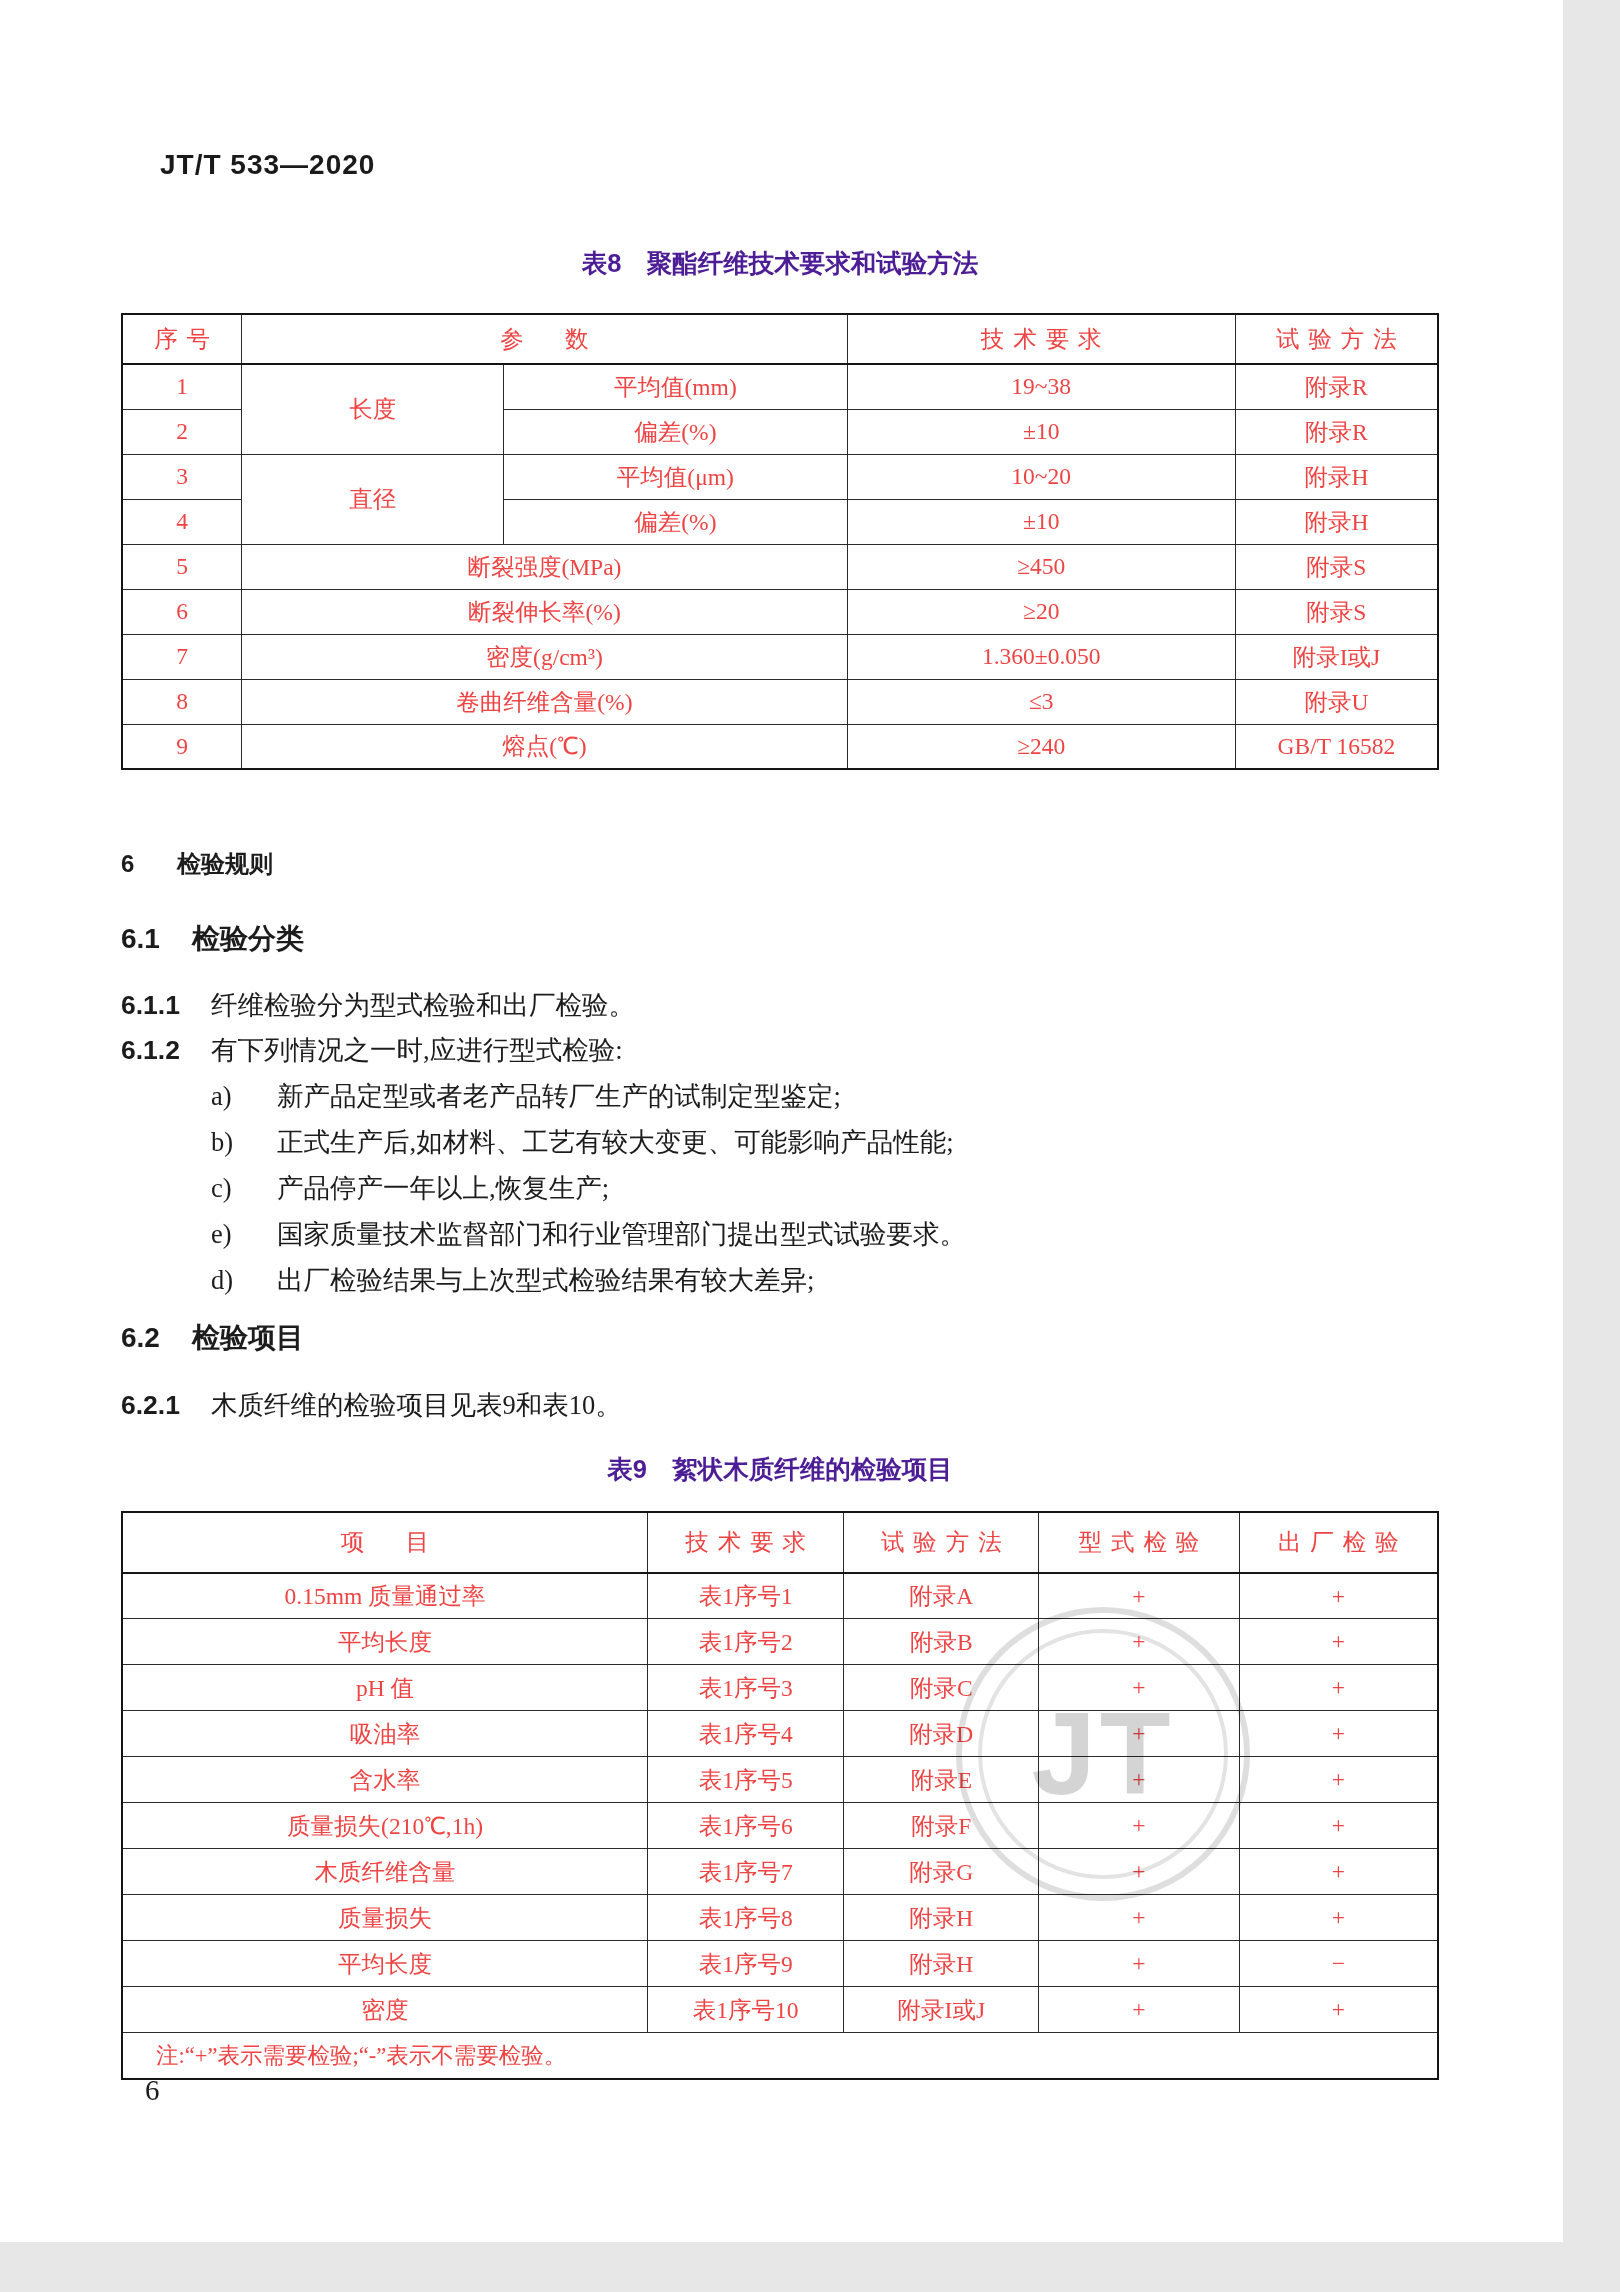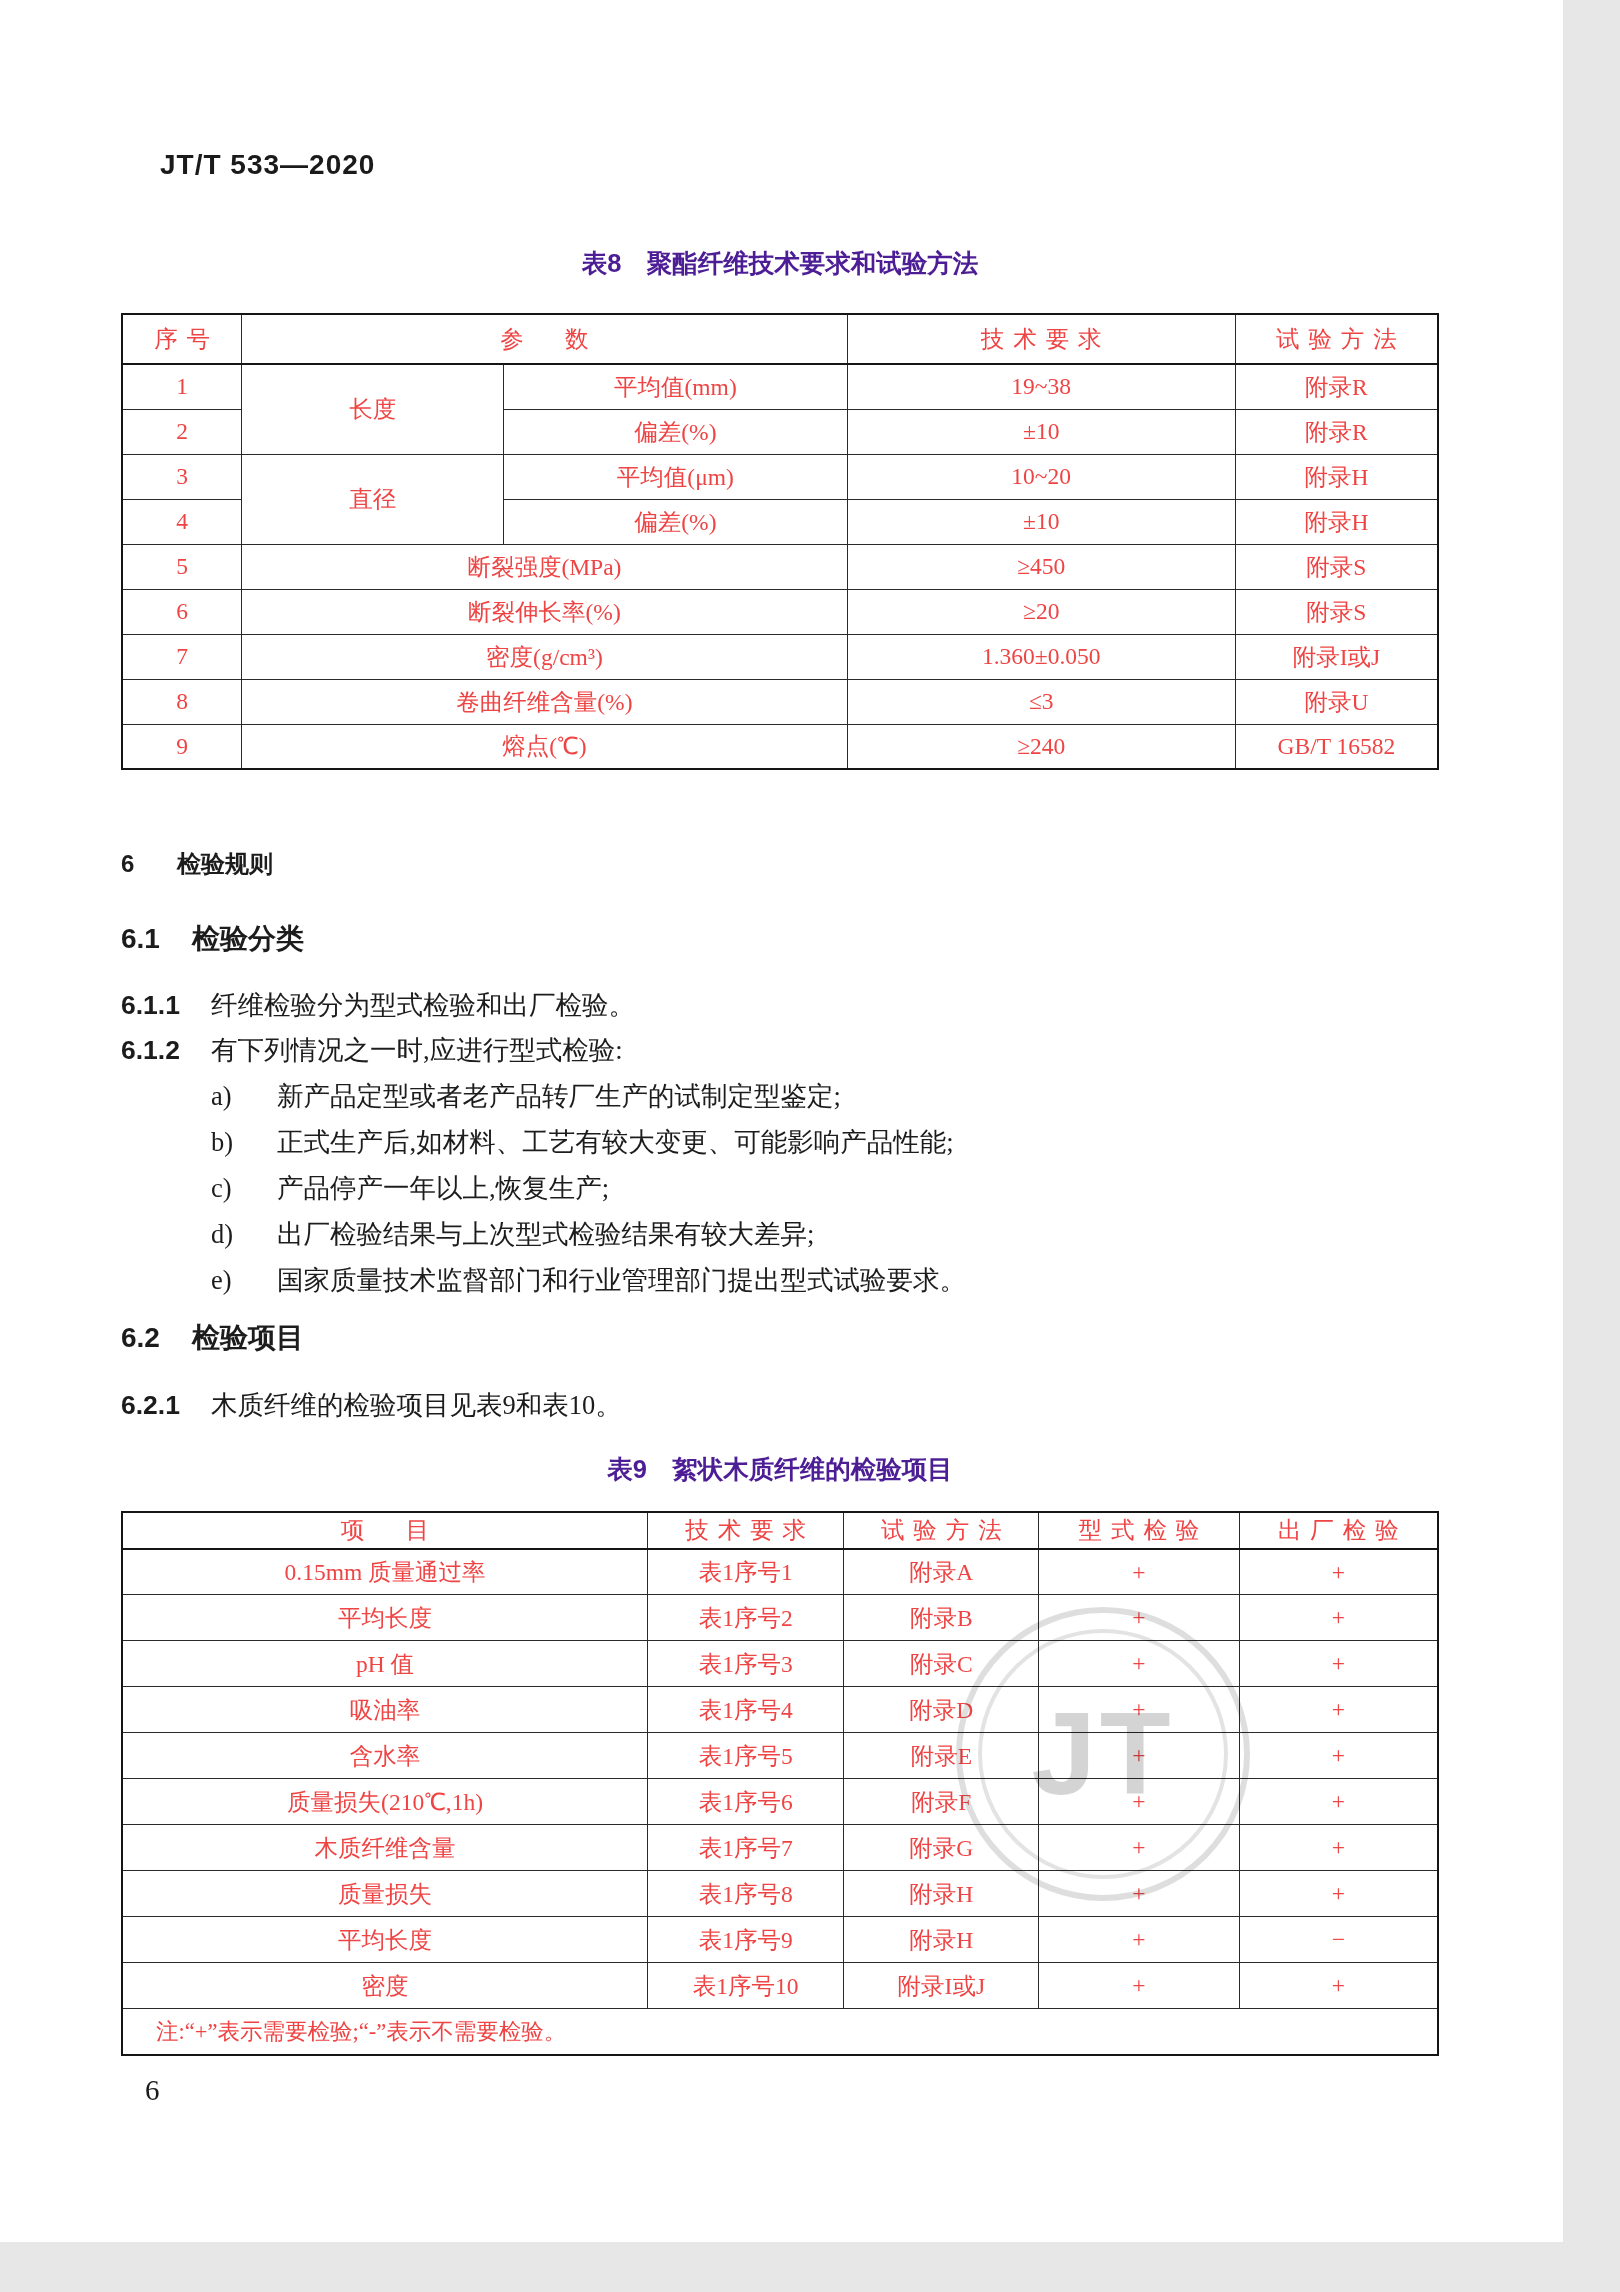--- a/index.html
+++ b/index.html
@@ -34,21 +34,21 @@
   #flow .tbl-caption{margin-top:25.5px;margin-bottom:24.5px;}
 
   
   table{width:100%;border-collapse:collapse;table-layout:fixed;
         border:2.9px solid #151515;font-size:23.5px;color:#ef4444;}
   th,td{border:1.6px solid #2a2a2a;text-align:center;vertical-align:middle;
         padding:0;font-weight:normal;overflow:hidden;}
   thead th{border-bottom:2.9px solid #151515;letter-spacing:0.38em;text-indent:0.38em;}
   #t8 thead tr{height:50px;}
   #t8 tbody tr{height:45px;}
-  #t9 thead tr{height:37px;}
+  #t9 thead tr{height:61px;}
   #t9 tbody tr{height:46px;}
   tr.note-row{height:56px;}
   td.note-cell{text-align:left;padding-left:33px;font-size:22.5px;}
 
   
   .blk{margin:0;}
   .blk .num{font-family:"Liberation Sans",sans-serif;font-weight:bold;display:inline-block;}
   .h1{font-family:"Liberation Sans",sans-serif;font-weight:bold;font-size:24px;line-height:37px;}
   .h1 .num{min-width:56px;}
   .h1 .txt{font-family:"Liberation Sans",sans-serif;font-weight:bold;}
@@ -166,22 +166,22 @@
 
 <div id="flow">
   <div id="body-sections">
       <div class="blk h1"><span class="num">6</span><span class="txt">检验规则</span></div>
       <div class="blk h2"><span class="num">6.1</span><span class="txt">检验分类</span></div>
       <div class="blk p"><span class="num">6.1.1</span><span class="txt">纤维检验分为型式检验和出厂检验。</span></div>
       <div class="blk p"><span class="num">6.1.2</span><span class="txt">有下列情况之一时,应进行型式检验:</span></div>
       <div class="blk li"><span class="num">a)</span><span class="txt">新产品定型或者老产品转厂生产的试制定型鉴定;</span></div>
       <div class="blk li"><span class="num">b)</span><span class="txt">正式生产后,如材料、工艺有较大变更、可能影响产品性能;</span></div>
       <div class="blk li"><span class="num">c)</span><span class="txt">产品停产一年以上,恢复生产;</span></div>
+      <div class="blk li"><span class="num">e)</span><span class="txt">国家质量技术监督部门和行业管理部门提出型式试验要求。</span></div>
       <div class="blk li"><span class="num">d)</span><span class="txt">出厂检验结果与上次型式检验结果有较大差异;</span></div>
-      <div class="blk li"><span class="num">e)</span><span class="txt">国家质量技术监督部门和行业管理部门提出型式试验要求。</span></div>
       <div class="blk h2"><span class="num">6.2</span><span class="txt">检验项目</span></div>
       <div class="blk p"><span class="num">6.2.1</span><span class="txt">木质纤维的检验项目见表9和表10。</span></div>
     </div>
   <div class="tbl-caption">表9　絮状木质纤维的检验项目</div>
   <table id="t9">
       <colgroup>
         <col style="width: 39.9%;">
         <col style="width: 14.9%;">
         <col style="width: 14.8%;">
         <col style="width: 15.2%;">

